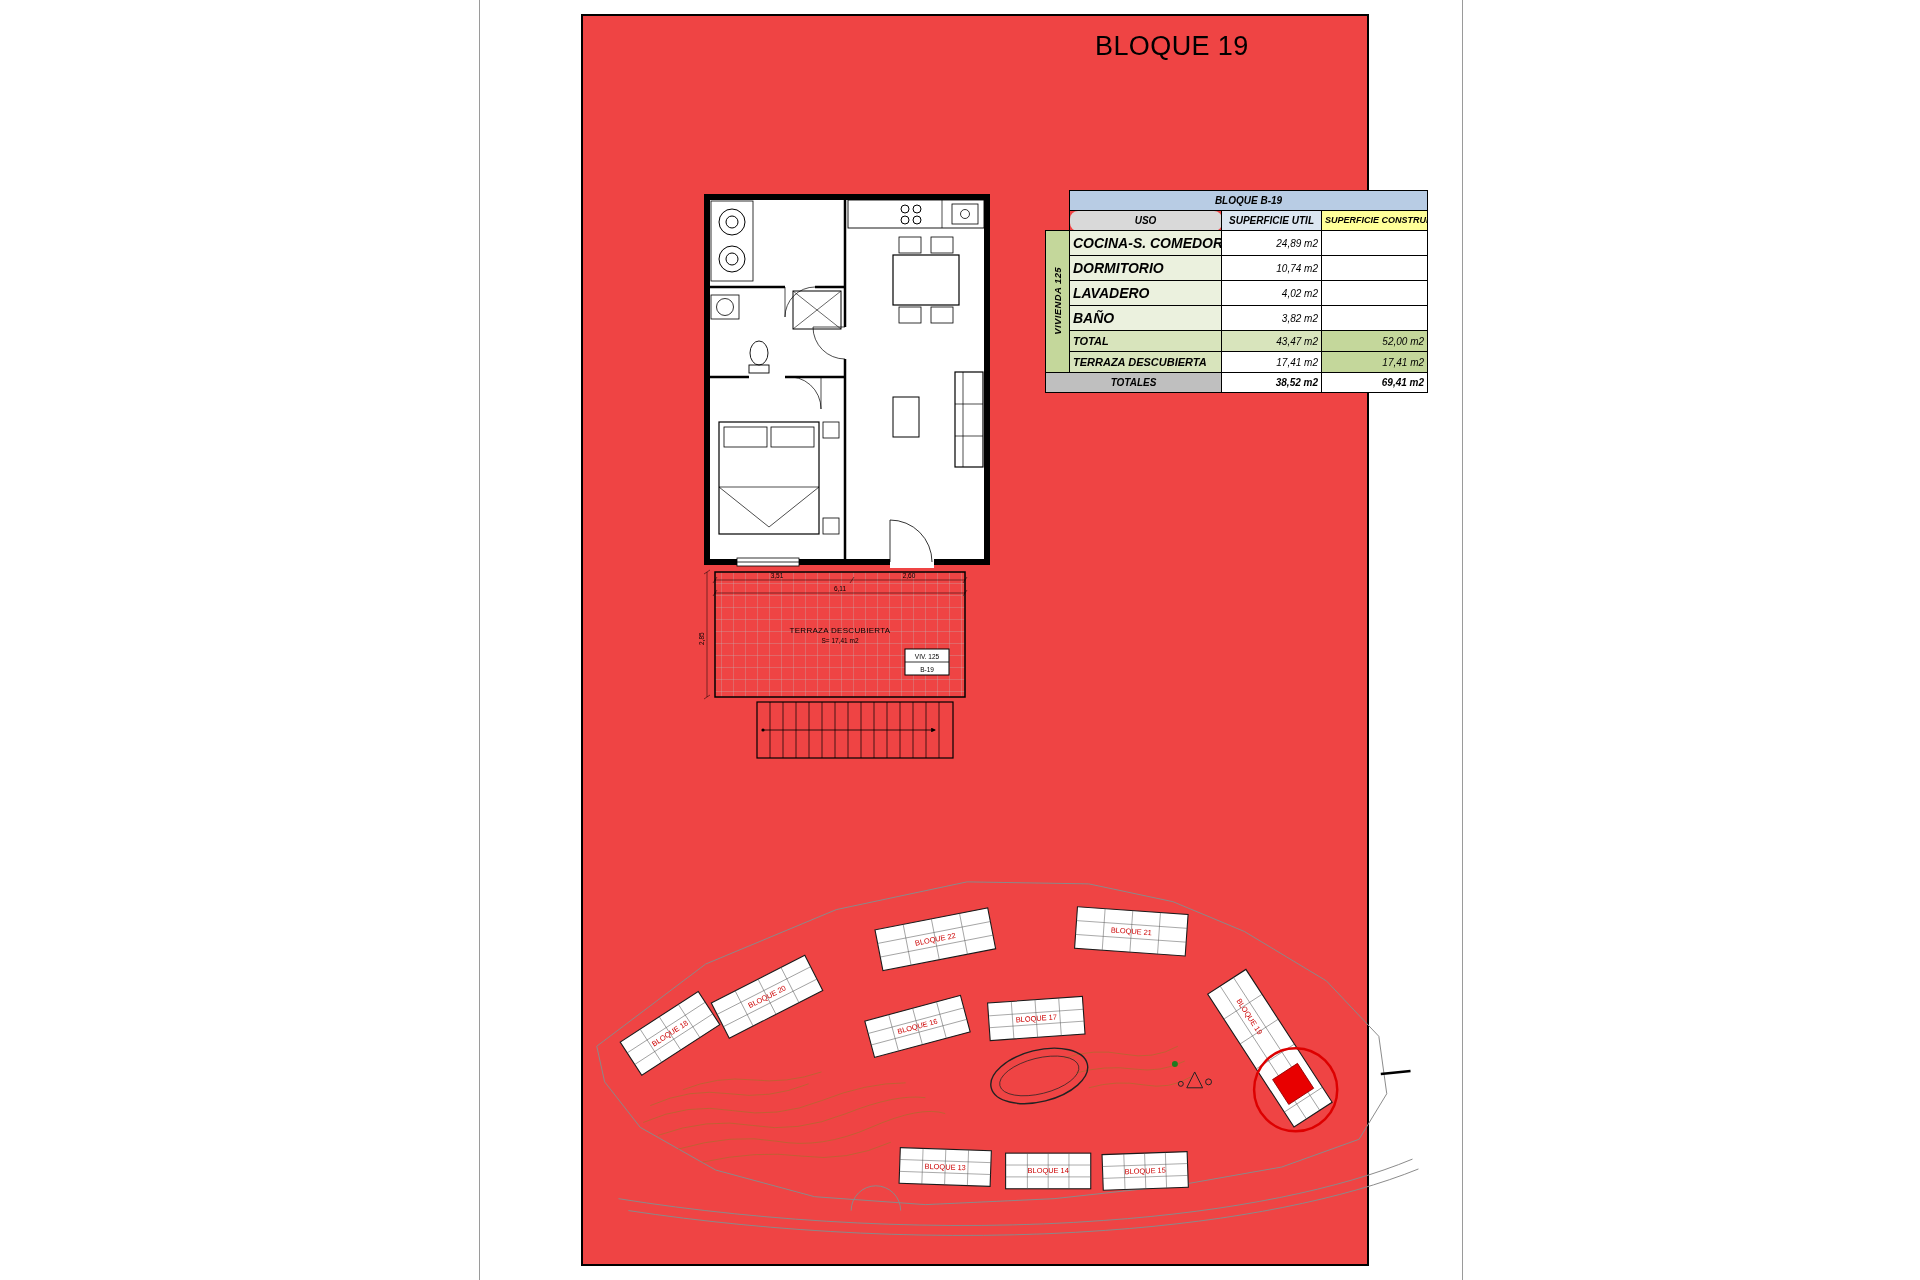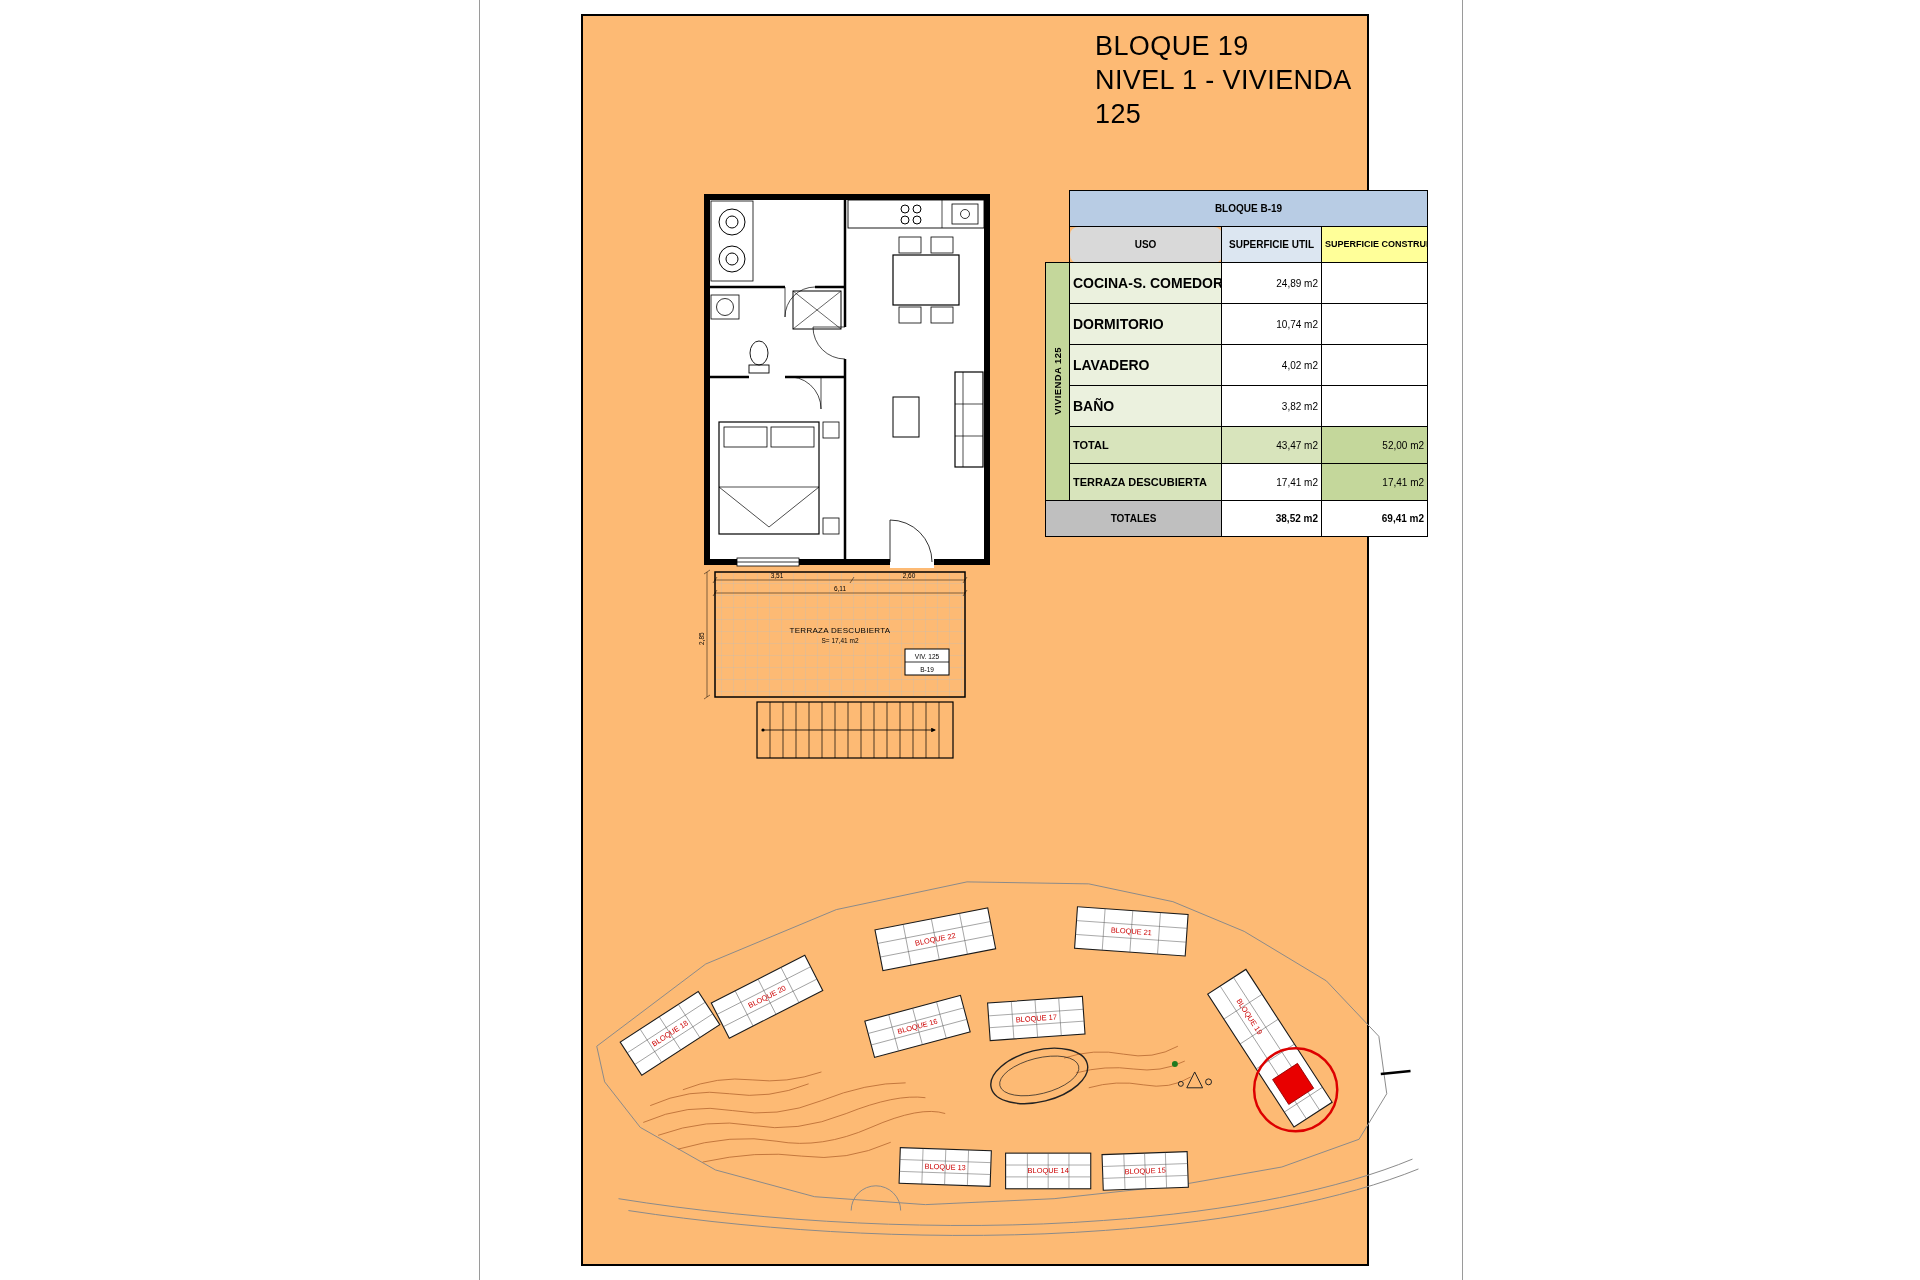--- a/index.html
+++ b/index.html
@@ -1,27 +1,27 @@
 <!DOCTYPE html>
 <html><head>
 <meta charset="utf-8">
 <style>
   html,body{margin:0;padding:0;background:#ffffff;font-family:"Liberation Sans",sans-serif;}
   #viewport{position:relative;width:1920px;height:1280px;background:#fff;overflow:hidden;}
   #page{position:absolute;left:479px;top:0;width:982px;height:1280px;background:#fff;
         border-left:1px solid #9a9a9a;border-right:1px solid #9a9a9a;}
   #frame{position:absolute;left:101px;top:14px;width:788px;height:1252px;
-         border:2px solid #000;box-sizing:border-box;background:#fdba74;}
+         border:2px solid #000;box-sizing:border-box;background:#ef4444;}
   
   #title{position:absolute;left:512px;top:14px;color:#000;font-size:27px;line-height:1.25;letter-spacing:.4px;}
   
   #areas-table{position:absolute;left:462px;top:174px;width:382px;border-collapse:collapse;
                table-layout:fixed;font-size:10px;color:#000;}
-  #areas-table td,#areas-table th{border:1px solid #000;padding:12px 3px;overflow:hidden;
-               white-space:nowrap;height:17px;box-sizing:border-box;}
+  #areas-table td,#areas-table th{border:1px solid #000;padding:4px 3px;overflow:hidden;
+               white-space:nowrap;height:17px;box-sizing:border-box;font-style:italic;}
   #areas-table .corner{border:none;background:transparent;}
   .hdr-block{background:#b8cce4;text-align:center;font-weight:bold;}
   .hdr-uso{background:#d9d9d9;text-align:center;font-weight:bold;border-radius:8px;}
   .hdr-util{background:#dce6f1;text-align:center;font-weight:bold;}
   .hdr-cons{background:#ffff99;text-align:center;font-weight:bold;font-size:9px;white-space:normal;line-height:1.15;}
   tr.hdr2 td,tr.hdr2 th{height:30px;}
   .group-cell{background:#c4d79b;text-align:center;vertical-align:middle;padding:0;}
   .rot{writing-mode:vertical-rl;transform:rotate(180deg);font-weight:bold;font-size:9.5px;letter-spacing:.4px;}
   .uso{font-weight:bold;font-size:14px;background:#ebf1de;}
   .uso-mid{font-weight:bold;font-size:11px;background:#d8e4bc;}
@@ -45,21 +45,20 @@
 </style>
 </head>
 <body>
 
 <div id="viewport">
  <div id="page">
   <div id="frame">
 
    <div id="title">
      <div>BLOQUE 19</div>
-     <div>NIVEL 1 - VIVIENDA 125</div>
    </div>
 
    <table id="areas-table">
      <colgroup>
             <col style="width:24px">
             <col style="width:152px">
             <col style="width:100px">
             <col style="width:106px">
           </colgroup>
      <tbody>

